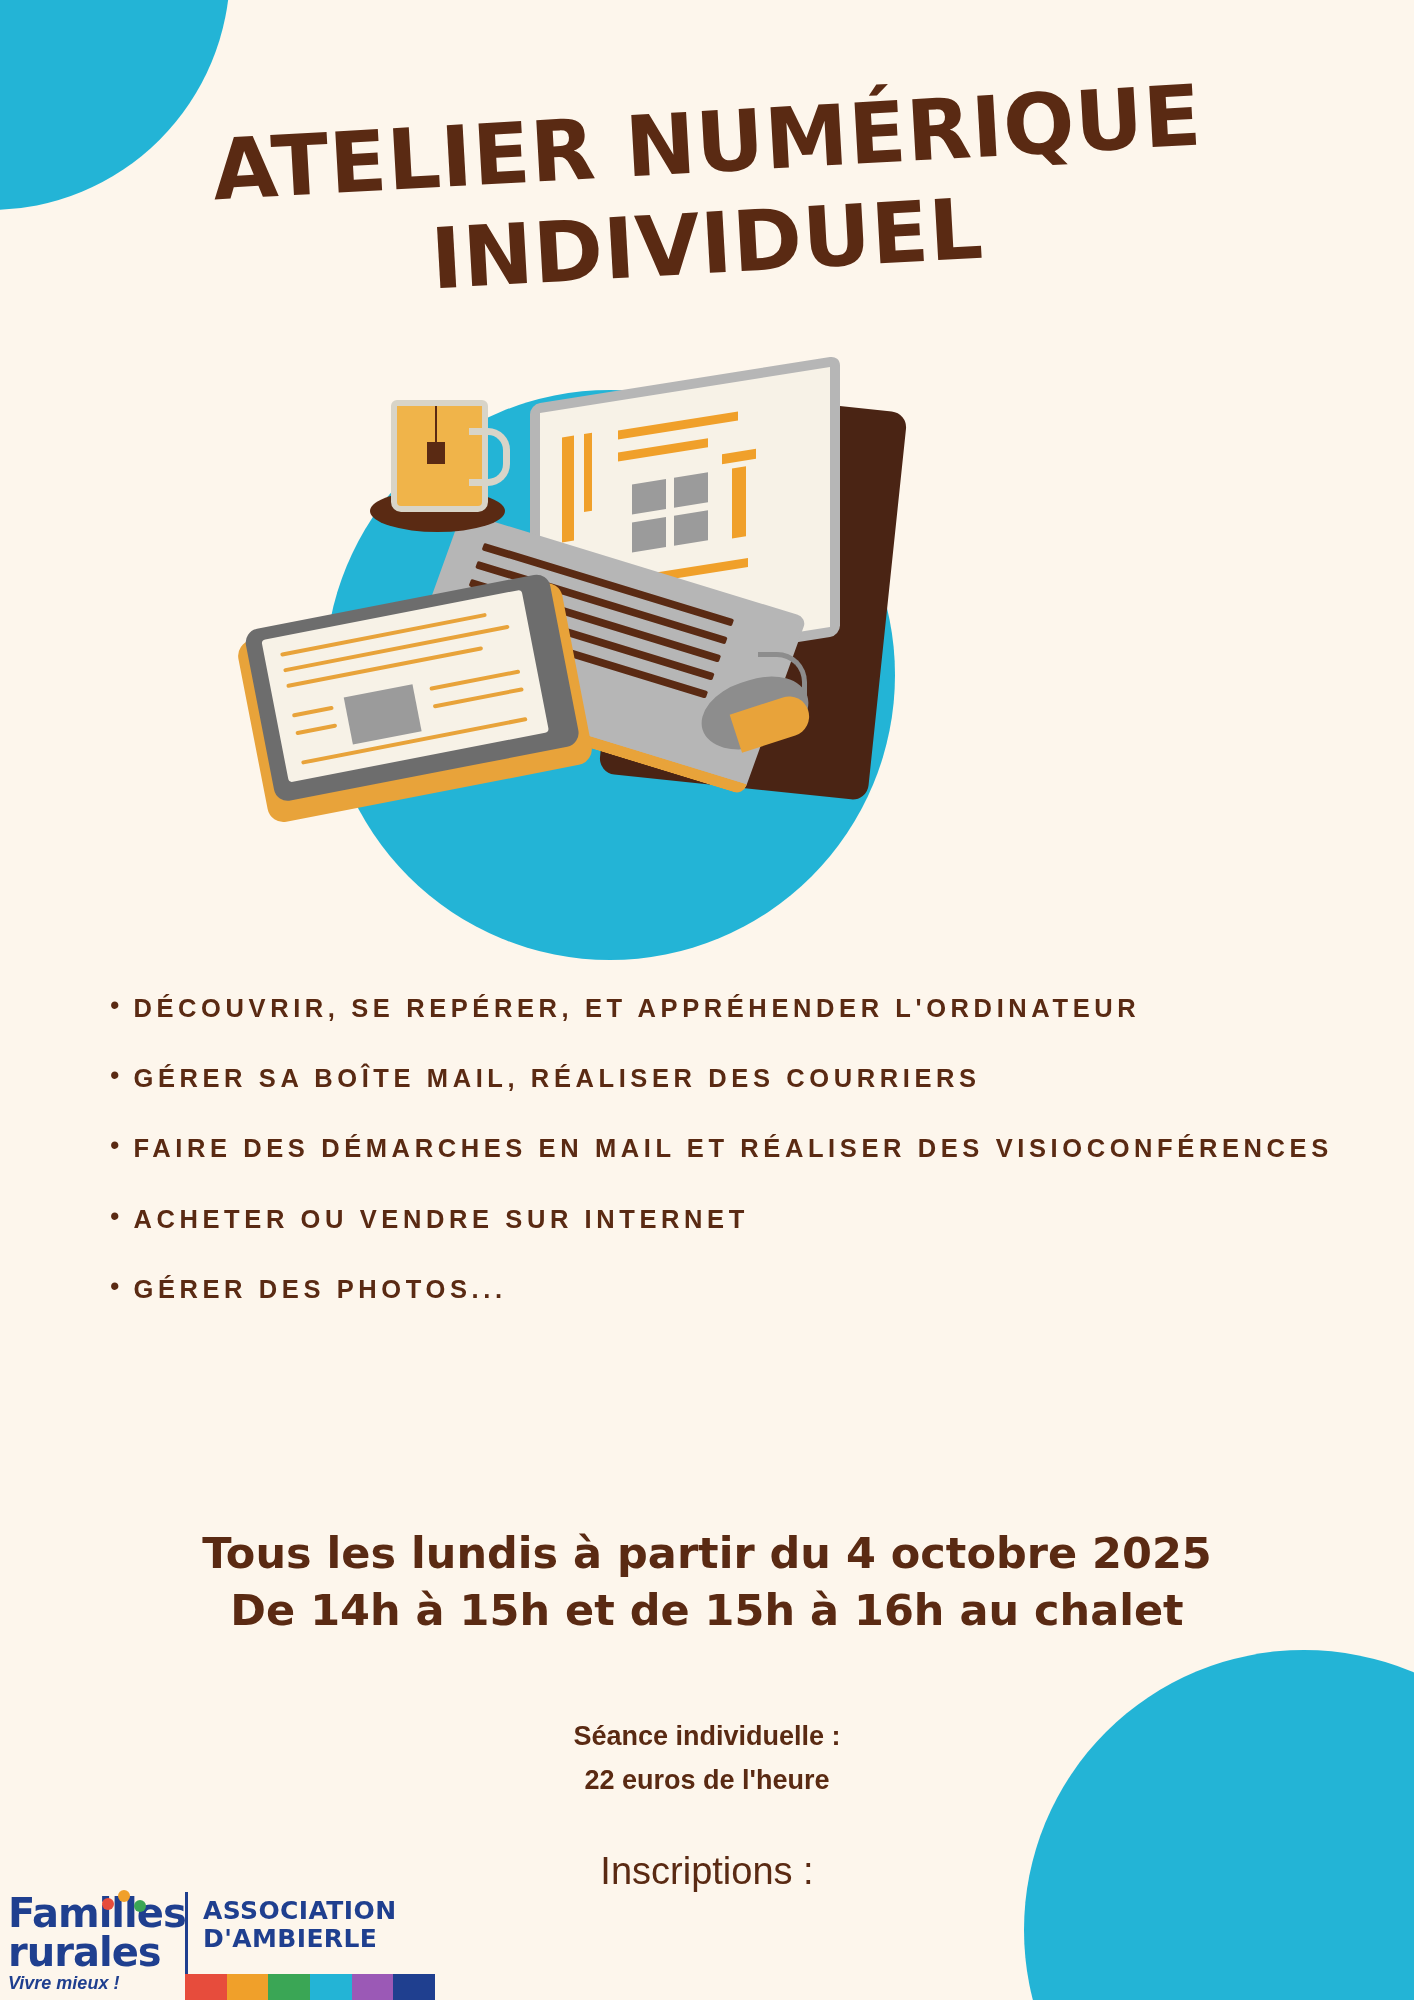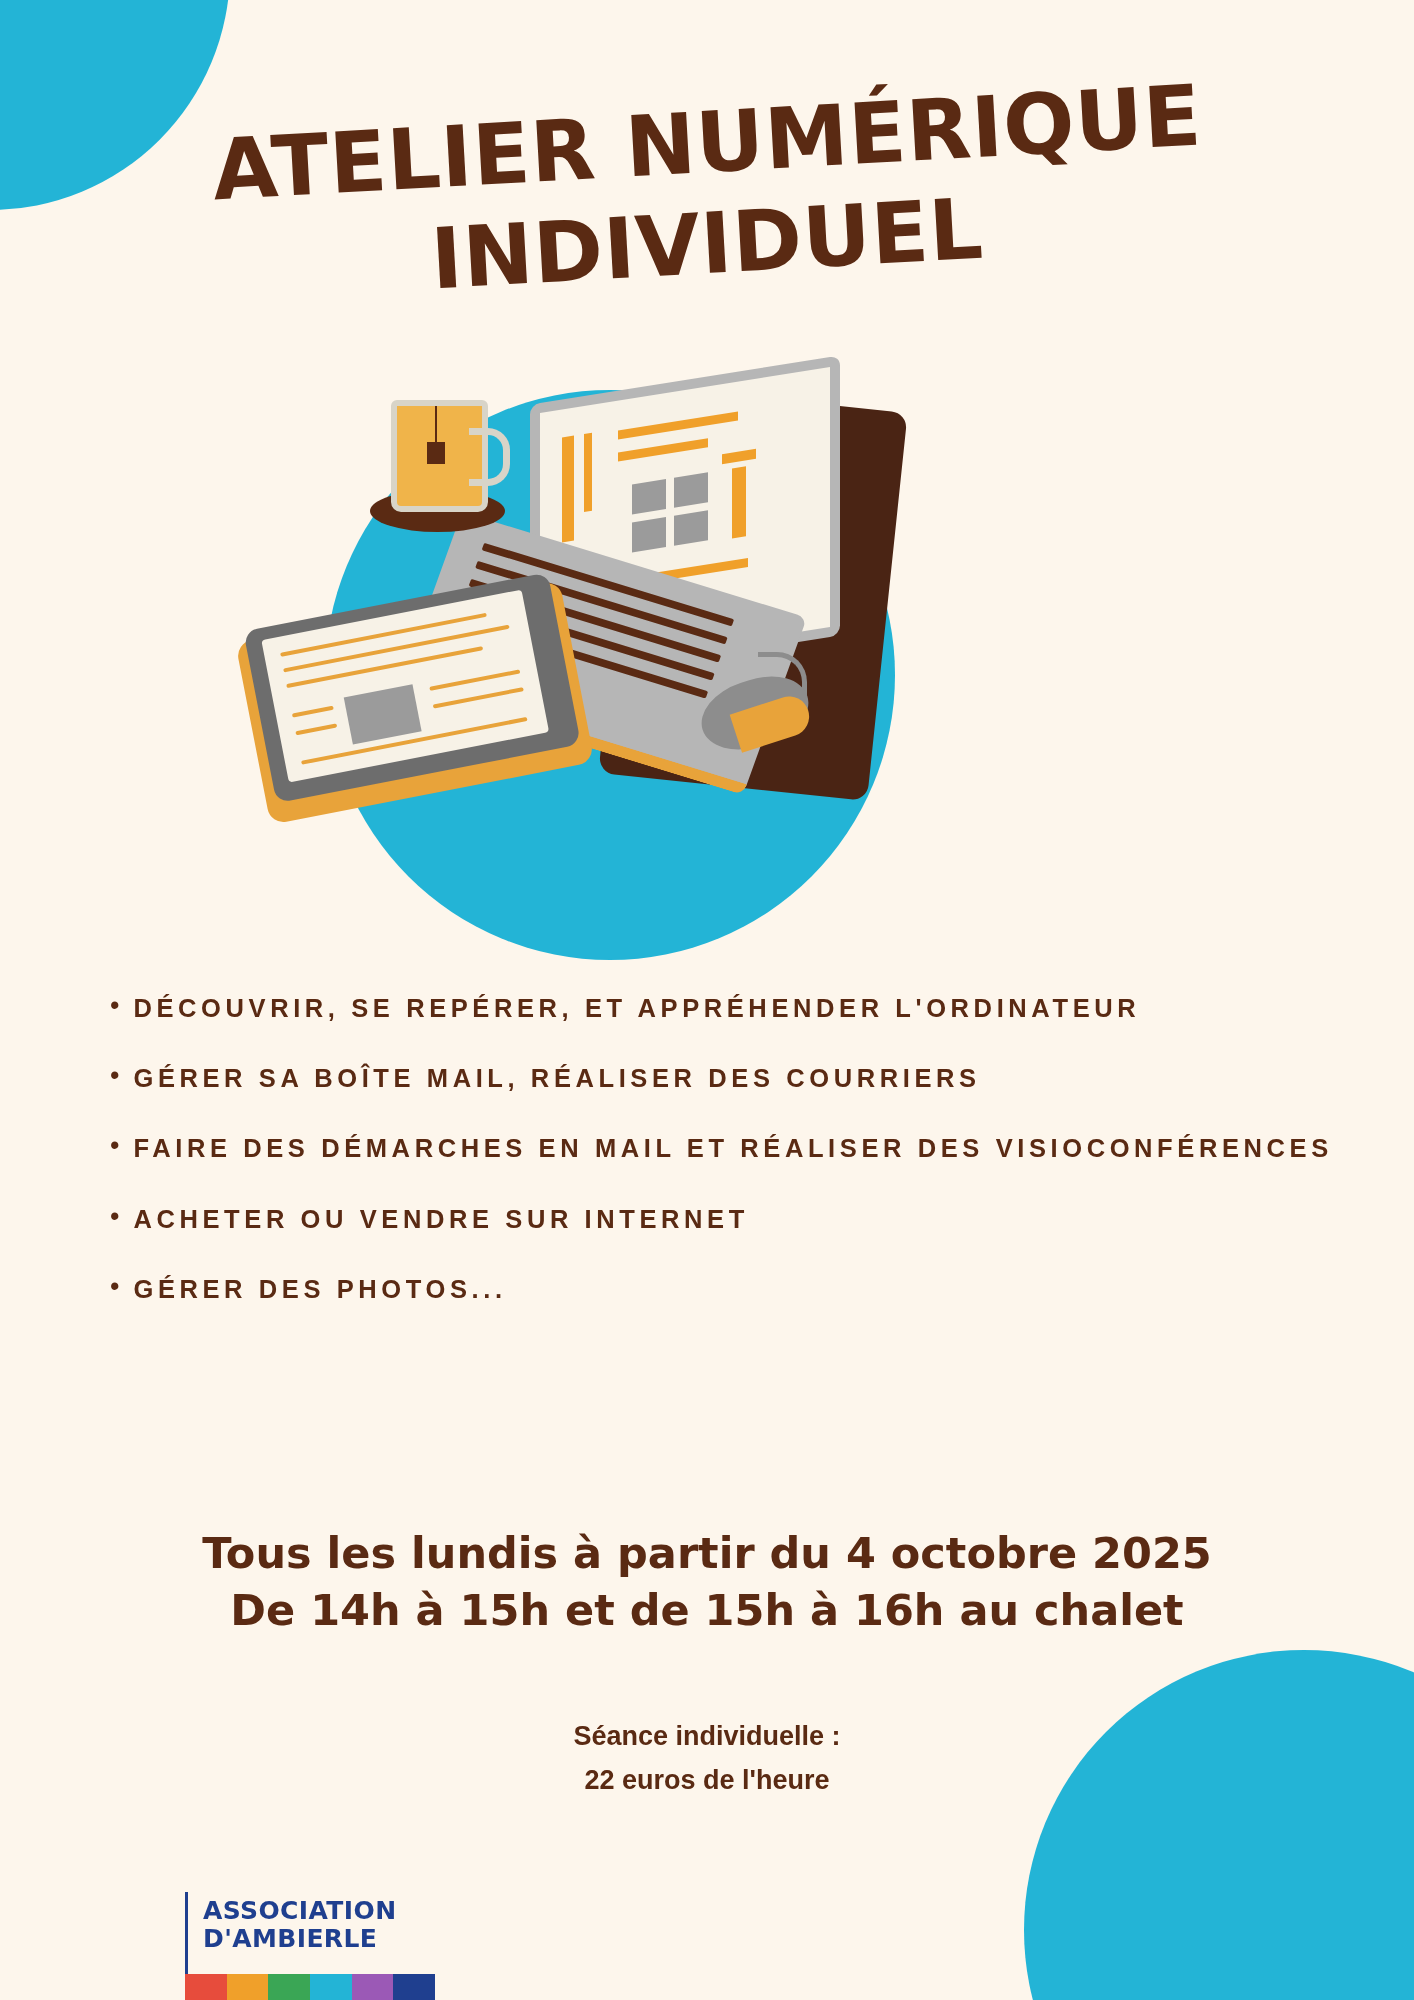--- a/index.html
+++ b/index.html
@@ -514,23 +514,34 @@
     <div>Tous les lundis à partir du 4 octobre 2025</div>
     <div>De 14h à 15h et de 15h à 16h au chalet</div>
   </div>
 
   <div class="price">
     <div>Séance individuelle :</div>
     <div>22 euros de l'heure</div>
   </div>
 
   <div class="inscriptions">
+    <div>Inscriptions :</div>
   </div>
 
   <div class="logos">
+    <div class="fr-logo">
+      <div class="fr-people">
+        <span style="left:6px;top:10px;width:12px;height:12px;background:#e74c3c;"></span>
+        <span style="left:22px;top:2px;width:12px;height:12px;background:#f0a02a;"></span>
+        <span style="left:38px;top:12px;width:12px;height:12px;background:#3aa655;"></span>
+      </div>
+      <div class="fr-fam">Familles</div>
+      <div class="fr-fam">rurales</div>
+      <div class="fr-tag">Vivre mieux !</div>
+    </div>
     <div class="divider"></div>
     <div class="assoc">
       <div>ASSOCIATION</div>
       <div>D'AMBIERLE</div>
     </div>
     <div class="color-strip">
       <i style="background:#e74c3c;"></i>
       <i style="background:#f0a02a;"></i>
       <i style="background:#3aa655;"></i>
       <i style="background:#23b4d6;"></i>

